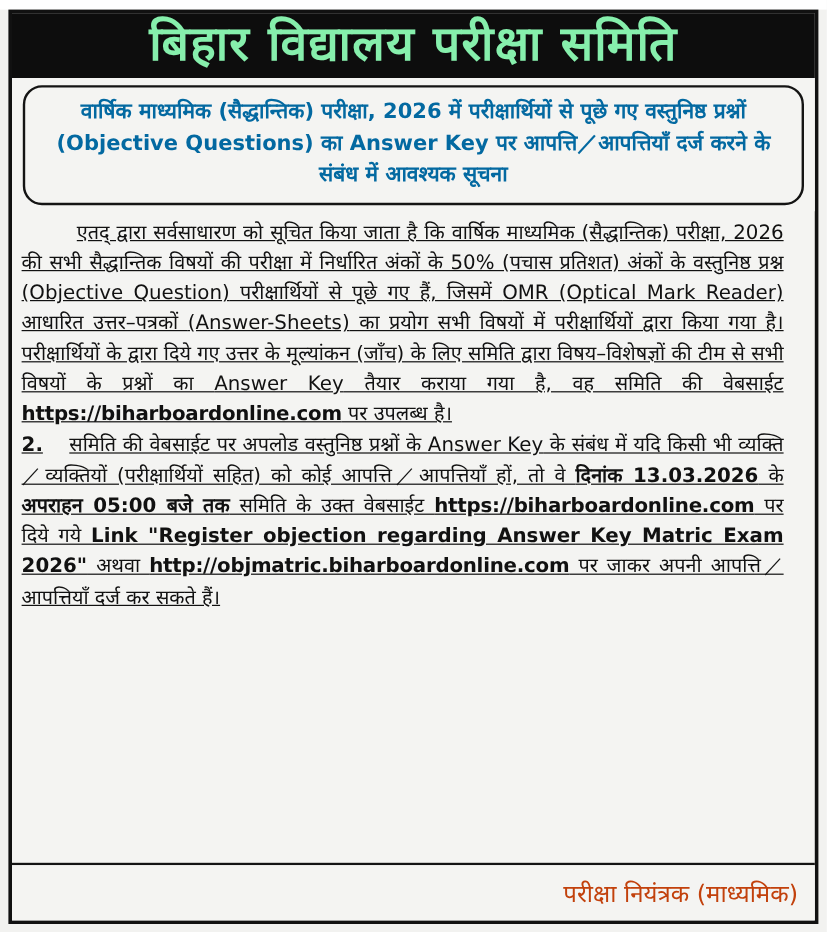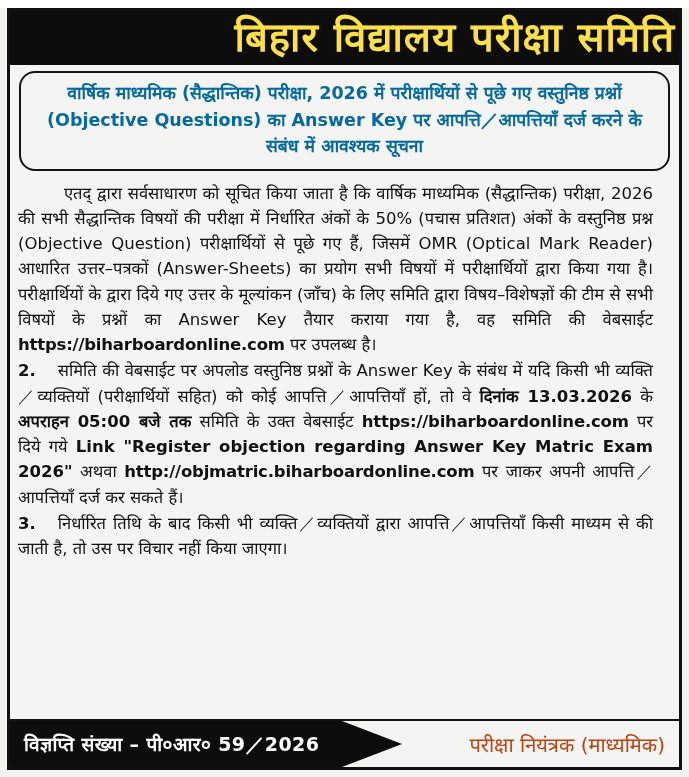--- a/index.html
+++ b/index.html
@@ -26,22 +26,22 @@
     top:8px;left:7px;
     width:675px;height:762px;
     box-sizing:border-box;
     border:3px solid #111111;
     background:#f4f4f2;
     display:flex;flex-direction:column;
   }
   
   .header{
     background:#0d0d0d;
-    color:#fde047;
-    text-align:right;
+    color:#86efac;
+    text-align:center;
     padding:5px 4px 7px 4px;
     letter-spacing:1px;
   }
   .header-title{
     font-family:"DejaVu Sans","Liberation Sans",sans-serif;
     font-weight:bold;
     font-size:40px;
     line-height:1.05;
     white-space:nowrap;
   }
@@ -67,21 +67,21 @@
   .body{
     flex:1;
     padding:5px 8px 0 8px;
     font-family:"DejaVu Sans","Liberation Sans",sans-serif;
     font-size:16.5px;
     line-height:1.53;
     color:#111111;
     text-align:justify;
     text-justify:inter-word;
   }
-  .para{margin:0 18px 1px 0;text-align:justify;}
+  .para{margin:0 18px 1px 0;text-align:justify;text-decoration:underline;}
   .para.first{text-indent:46px;}
   .num{font-weight:bold;}
   .ind{display:inline-block;width:22px;}
   .b{font-weight:bold;}
   .url{
     font-family:"DejaVu Sans","Liberation Sans",sans-serif;
     font-weight:bold;
     letter-spacing:-0.2px;
   }
   .lat{font-family:"DejaVu Sans","Liberation Sans",sans-serif;}
@@ -143,26 +143,22 @@
         <span>में आवश्यक सूचना</span>
       </div>
     </div>
 
     <div class="body">
 
       <p class="para first"><span>एतद् द्वारा सर्वसाधारण को सूचित किया जाता है कि वार्षिक माध्यमिक (सैद्धान्तिक) परीक्षा, 2026 की सभी सैद्धान्तिक विषयों की परीक्षा में निर्धारित अंकों के 50% (पचास प्रतिशत) अंकों के वस्तुनिष्ठ प्रश्न </span><span class="lat">(Objective Question)</span><span> परीक्षार्थियों से पूछे गए हैं, जिसमें </span><span class="lat">OMR (Optical Mark Reader)</span><span> आधारित उत्तर–पत्रकों </span><span class="lat">(Answer-Sheets)</span><span> का प्रयोग सभी विषयों में परीक्षार्थियों द्वारा किया गया है। परीक्षार्थियों के द्वारा दिये गए उत्तर के मूल्यांकन (जाँच) के लिए समिति द्वारा विषय–विशेषज्ञों की टीम से सभी विषयों के प्रश्नों का </span><span class="lat">Answer Key</span><span> तैयार कराया गया है, वह समिति की वेबसाईट </span><span class="url">https://biharboardonline.com</span><span> पर उपलब्ध है।</span></p>
 
       <p class="para"><span class="num">2.</span><span class="ind"></span><span>समिति की वेबसाईट पर अपलोड वस्तुनिष्ठ प्रश्नों के </span><span class="lat">Answer Key</span><span> के संबंध में यदि किसी भी व्यक्ति／व्यक्तियों (परीक्षार्थियों सहित) को कोई आपत्ति／आपत्तियाँ हों, तो वे </span><span class="b">दिनांक 13.03.2026</span><span> के </span><span class="b">अपराहन 05:00 बजे तक</span><span> समिति के उक्त वेबसाईट </span><span class="url">https://biharboardonline.com</span><span> पर दिये गये </span><span class="b lat">Link "Register objection regarding Answer Key Matric Exam 2026"</span><span> अथवा </span><span class="url">http://objmatric.biharboardonline.com</span><span> पर जाकर अपनी आपत्ति／आपत्तियाँ दर्ज कर सकते हैं।</span></p>
 
-      <p class="para"><span class="num">3.</span><span class="ind"></span><span>निर्धारित तिथि के बाद किसी भी व्यक्ति／व्यक्तियों द्वारा आपत्ति／आपत्तियाँ किसी माध्यम से की जाती है, तो उस पर विचार नहीं किया जाएगा।</span></p>
 
     </div>
 
     <div class="footer-rule"></div>
     <div class="footer">
-      <div class="footer-banner">
-        <span class="footer-banner-text">विज्ञप्ति संख्या – पी०आर० 59／2026</span>
-      </div>
       <div class="footer-right">परीक्षा नियंत्रक (माध्यमिक)</div>
     </div>
 
   </div>
 </div>
 
 </body></html>

